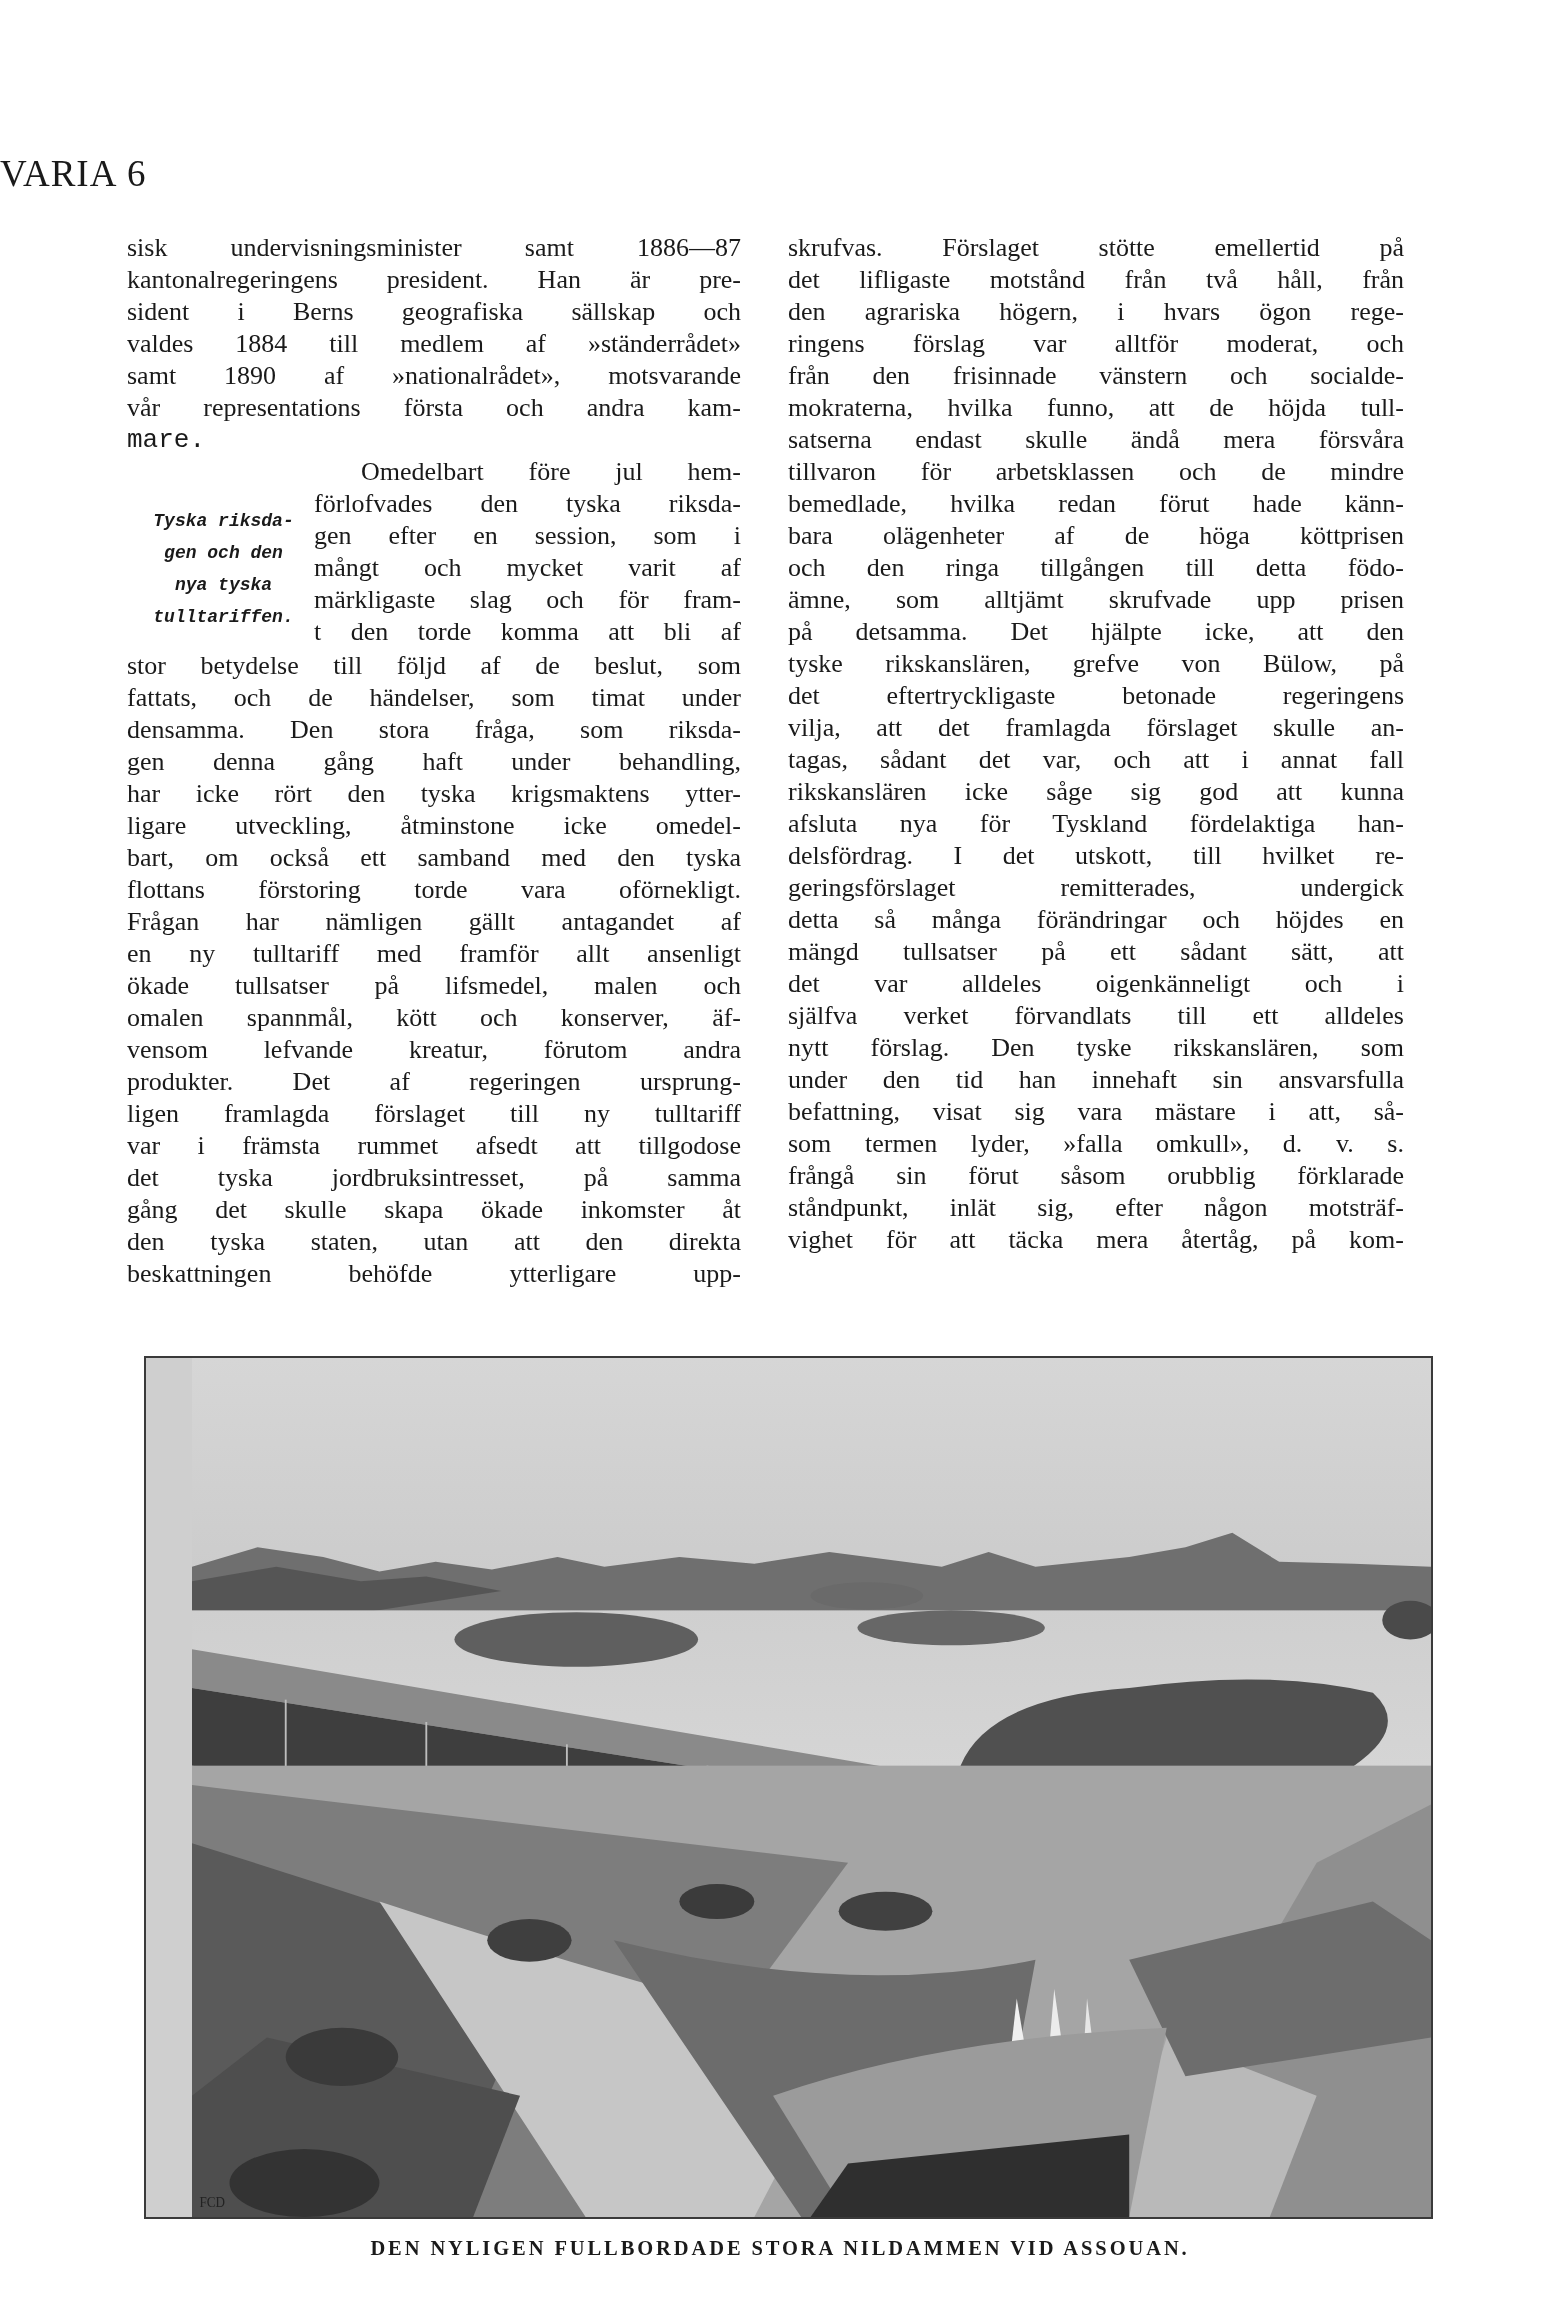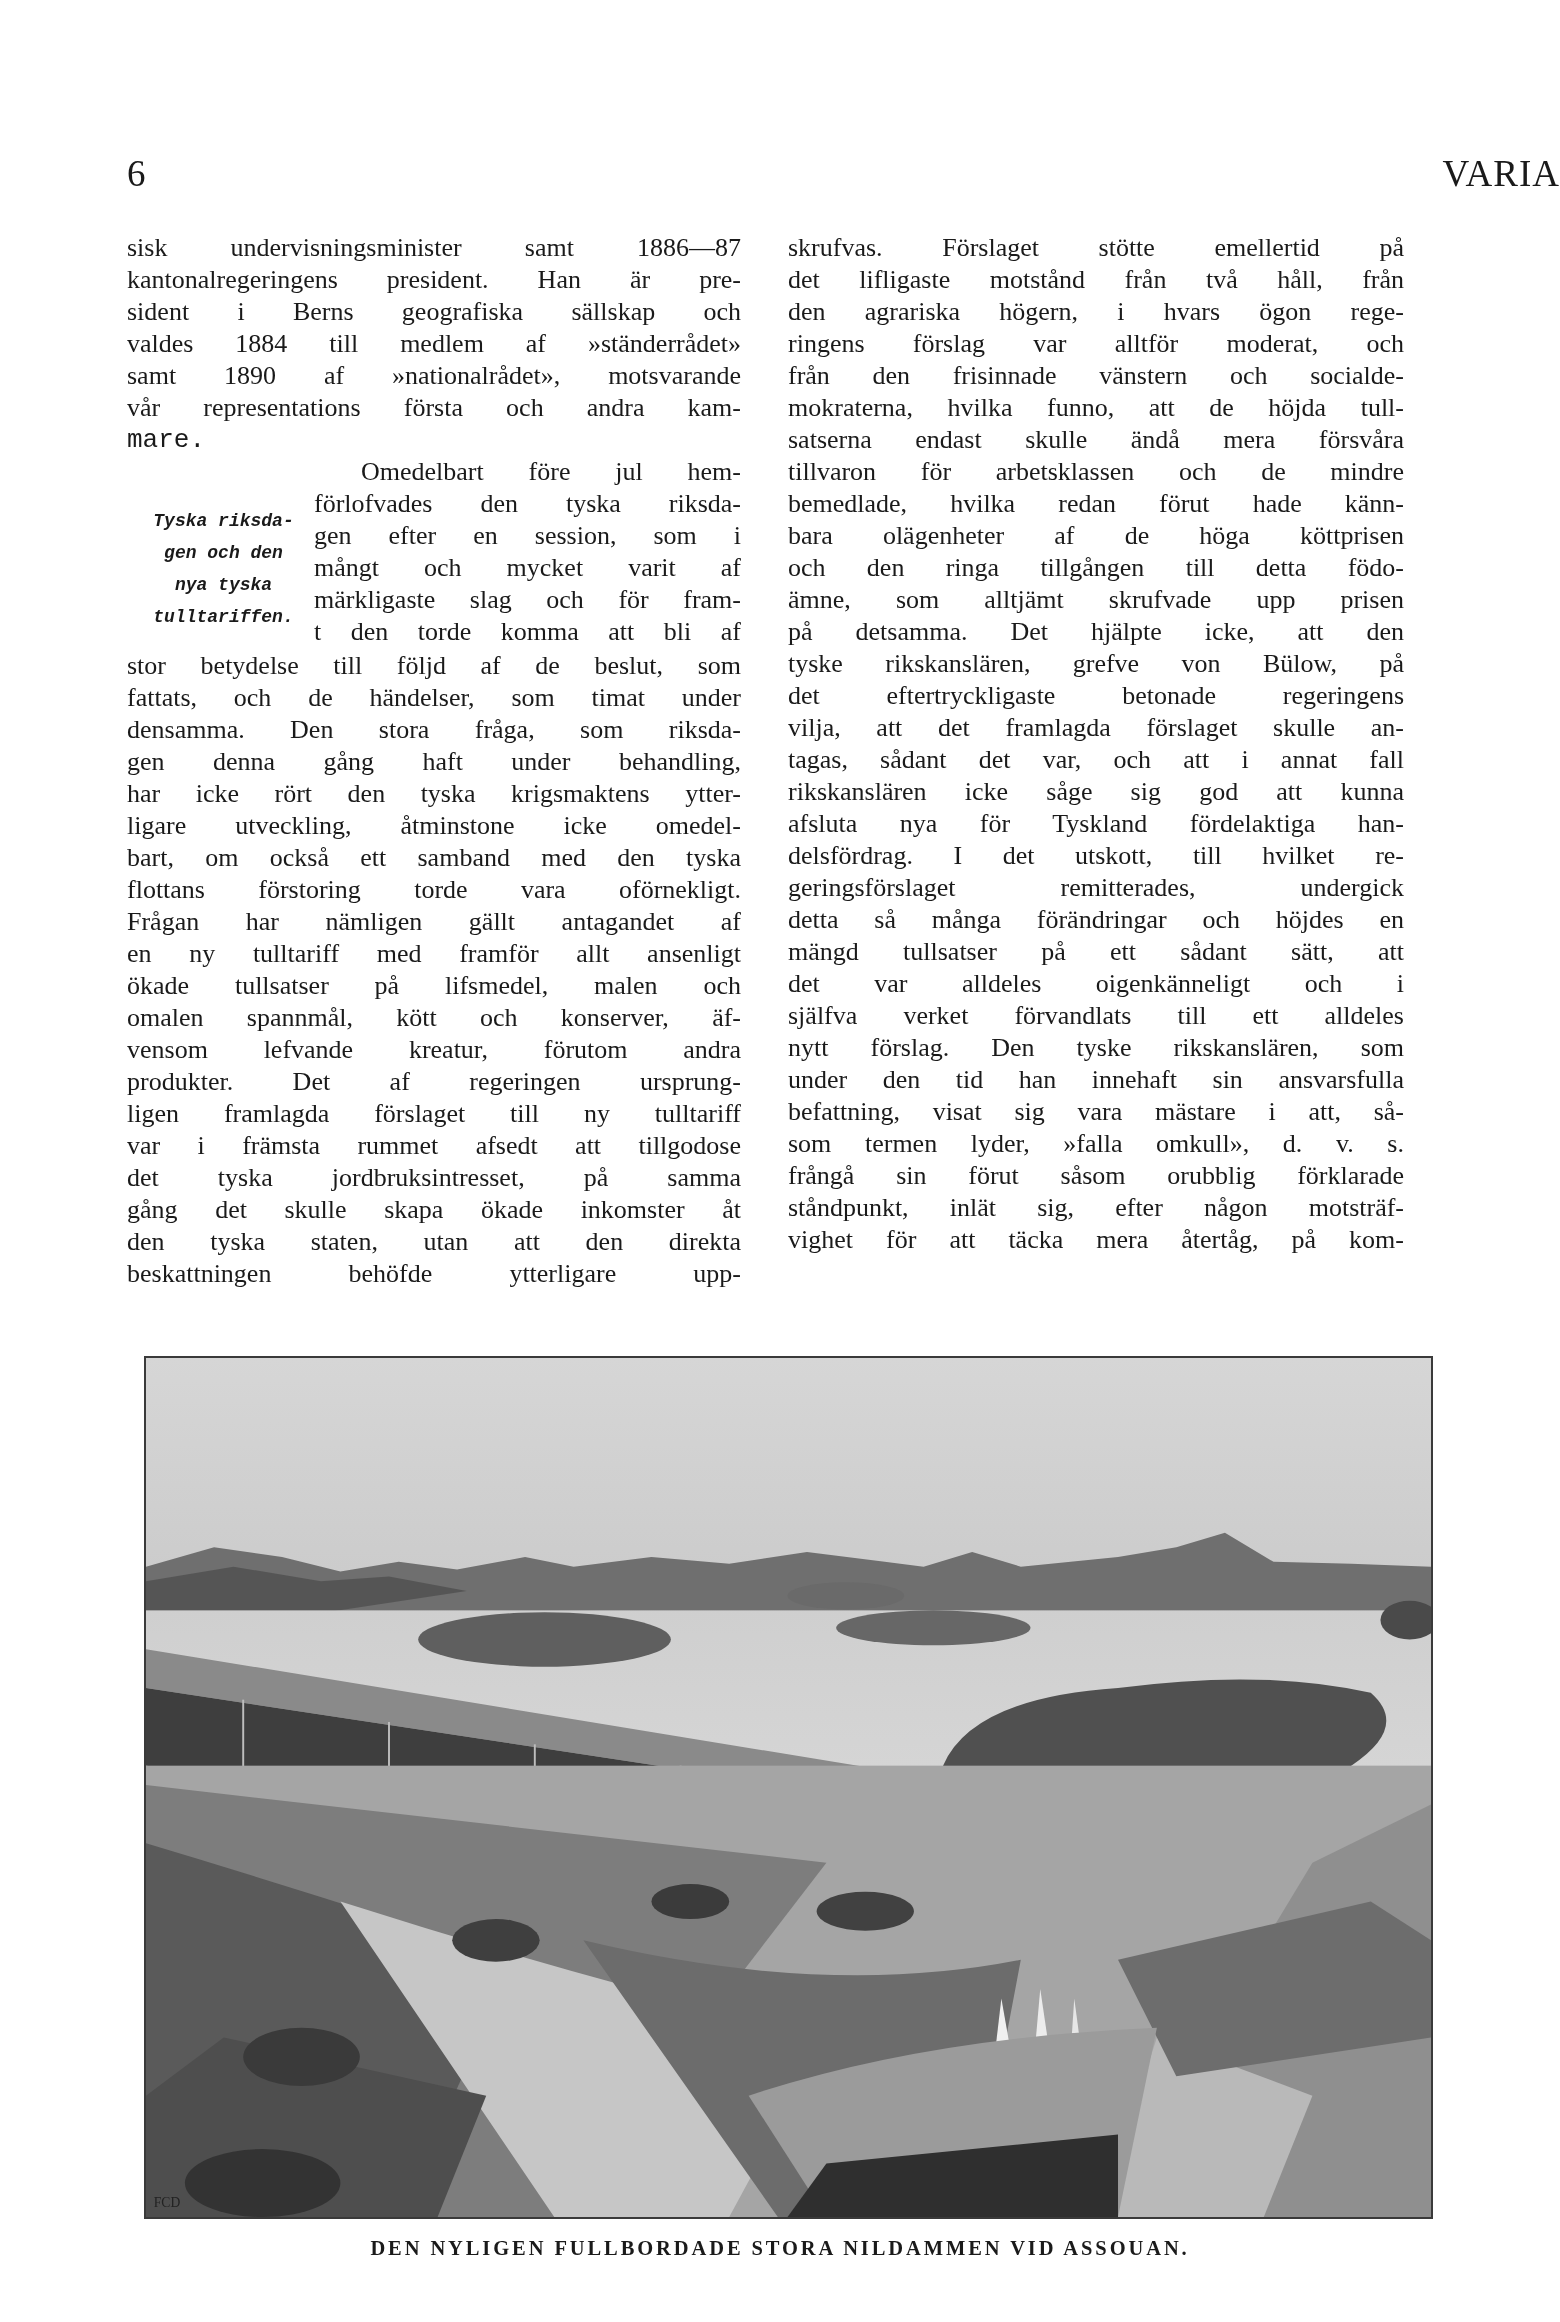--- a/index.html
+++ b/index.html
@@ -1,32 +1,32 @@
 <!DOCTYPE html>
 <html><head>
 <meta charset="utf-8">
 <style>
   html, body { margin:0; padding:0; background:#ffffff; }
   body { width:1560px; height:2322px; position:relative; overflow:hidden; color:#1a1a1a;
          font-family:"Liberation Serif","DejaVu Serif",serif; }
   .page-num { position:absolute; left:127px; top:154px; font-size:37px; line-height:39px; }
-  .running-head { position:absolute; left:0; width:1560px; top:154px; text-align:right;
+  .running-head { position:absolute; left:0; width:1560px; top:154px; text-align:left;
                   font-size:37px; line-height:39px; letter-spacing:1px; }
   .col { position:absolute; top:232px; font-size:26px; line-height:32px; text-align:justify; }
   .col-left { left:127px; width:614px; }
   .col-right { left:788px; width:616px; }
   .line { display:block; white-space:nowrap; text-align:justify; text-align-last:justify; height:32px; overflow:visible; }
   .line.last { text-align-last:left;font-family:Liberation Mono, monospace; }
   .sidenote-block { position:relative; height:194px; }
   .sidenote { position:absolute; left:0; top:49px; width:193px; text-align:center;
               font-family:"Liberation Sans","DejaVu Sans",sans-serif; font-style:italic; font-weight:bold;
               font-size:18px; line-height:32px; }
   .inset { position:absolute; left:187px; width:427px; top:0; }
   .figure { position:absolute; left:144px; top:1356px; width:1289px; height:863px;
-            border:2px solid #3a3a3a; box-sizing:border-box; overflow:hidden; background:#cfcfcf; }
+            border:2px solid #3a3a3a; box-sizing:border-box; overflow:hidden; background:#cfcfcf;padding-left:46px; }
   .figure svg { display:block; width:100%; height:100%; }
   .caption { position:absolute; left:0; width:1560px; top:2237px; text-align:center;
              font-family:"Liberation Serif","DejaVu Serif",serif; font-size:20.5px; letter-spacing:2.9px;
              font-weight:bold; transform:scaleY(1.05); }
 </style>
 </head>
 <body>
 
 <div class="page-num">6</div>
 <div class="running-head">VARIA</div>

